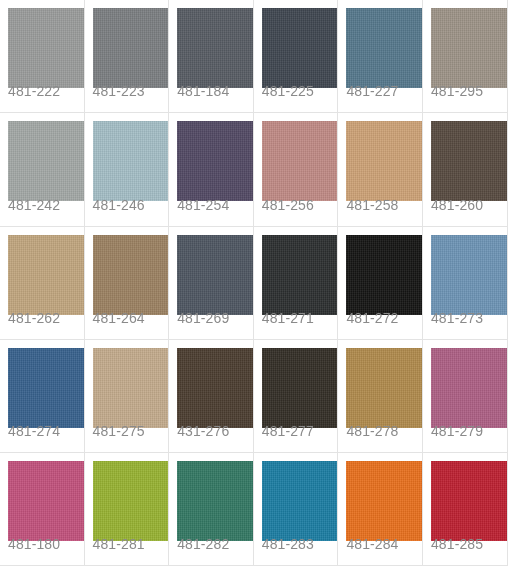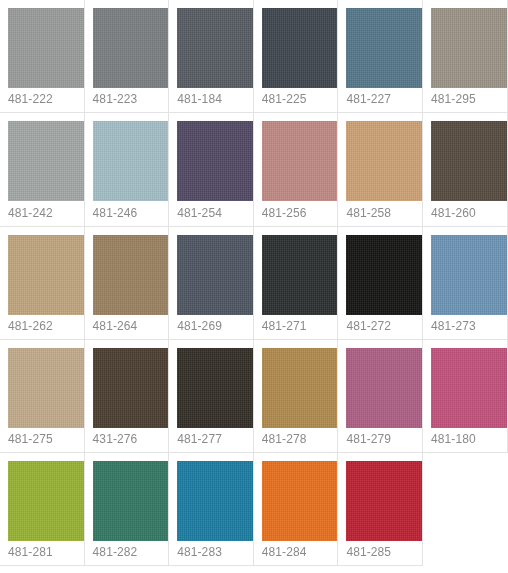--- a/index.html
+++ b/index.html
@@ -55,22 +55,22 @@
       repeating-linear-gradient(0deg,
         rgba(255,255,255,0.04) 0px,
         rgba(255,255,255,0.04) 1px,
         rgba(0,0,0,0.035) 1px,
         rgba(0,0,0,0.035) 2px);
     pointer-events: none;
   }
   .swatch-label {
     position: absolute;
     left: 8px;
-    bottom: 7px;
-    font-size: 12px;
+    bottom: 15px;
+    font-size: 14px;
     line-height: 12px;
     color: #8a8a8a;
     letter-spacing: 0.1px;
     white-space: nowrap;
     text-align: right;
   }
 </style>
 </head>
 <body>
 
@@ -141,20 +141,24 @@
     </div>
     <div class="swatch-cell">
       <span class="swatch-chip" style="background-color: rgb(21, 21, 20);"></span>
       <span class="swatch-label">481-272</span>
     </div>
     <div class="swatch-cell col-last">
       <span class="swatch-chip" style="background-color: rgb(109, 148, 181);"></span>
       <span class="swatch-label">481-273</span>
     </div>
     <div class="swatch-cell">
+      <span class="swatch-chip" style="background-color: rgb(55, 97, 141);"></span>
+      <span class="swatch-label">481-274</span>
+    </div>
+    <div class="swatch-cell">
       <span class="swatch-chip" style="background-color: rgb(195, 171, 140);"></span>
       <span class="swatch-label">481-275</span>
     </div>
     <div class="swatch-cell">
       <span class="swatch-chip" style="background-color: rgb(75, 61, 48);"></span>
       <span class="swatch-label">431-276</span>
     </div>
     <div class="swatch-cell">
       <span class="swatch-chip" style="background-color: rgb(51, 46, 38);"></span>
       <span class="swatch-label">481-277</span>

